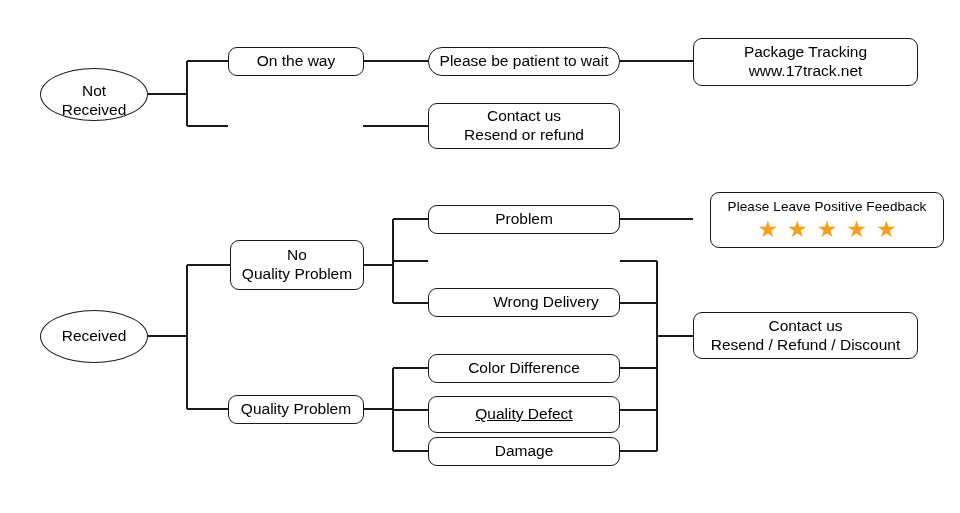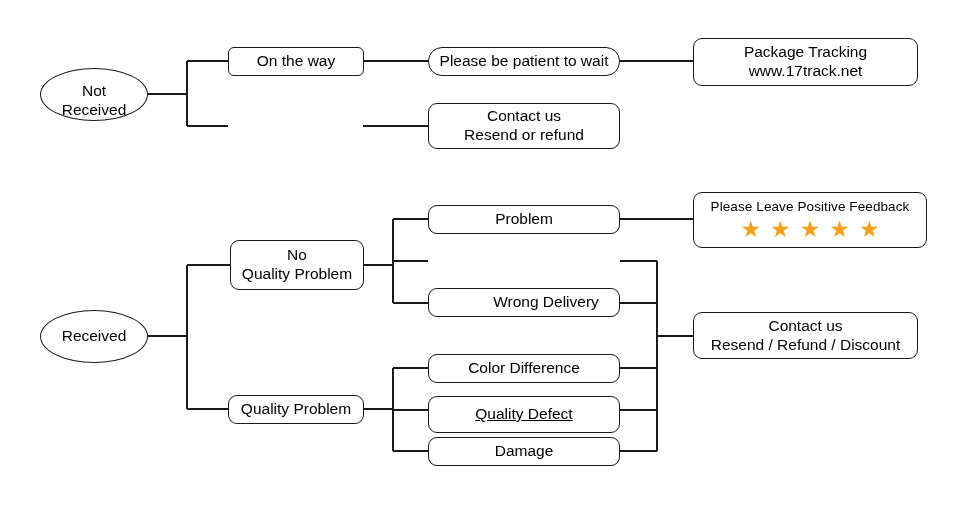--- a/index.html
+++ b/index.html
@@ -118,21 +118,21 @@
       <path d="M657,261 L657,451"></path>
       <path d="M657,336 L693,336"></path>
     </g>
   </svg>
 
   <div class="node ellipse" style="left:40px; top:68px; width:108px; height:53px;justify-content:flex-end;">
     <span class="line f16">Not</span>
     <span class="line f16">Received</span>
   </div>
 
-  <div class="node rounded" style="left:228px; top:47px; width:136px; height:29px;border-radius:6px;">
+  <div class="node rounded" style="left:228px; top:47px; width:136px; height:29px;">
     <span class="line f16">On the way</span>
   </div>
 
 
   <div class="node rounded" style="left:428px; top:47px; width:192px; height:29px;border-radius:14px;">
     <span class="line f16">Please be patient to wait</span>
   </div>
 
   <div class="node rounded" style="left:428px; top:103px; width:192px; height:46px;">
     <span class="line f16">Contact us</span>
@@ -171,21 +171,21 @@
   </div>
 
   <div class="node rounded" style="left:428px; top:396px; width:192px; height:37px;text-decoration:underline;">
     <span class="line f16">Quality Defect</span>
   </div>
 
   <div class="node rounded" style="left:428px; top:437px; width:192px; height:29px;">
     <span class="line f16">Damage</span>
   </div>
 
-  <div class="node rounded" style="left:693px; top:192px; width:234px; height:56px;">
+  <div class="node rounded" style="left:710px; top:192px; width:234px; height:56px;">
     <span class="line feedback-title">Please Leave Positive Feedback</span>
     <span class="stars">
         <span class="star" style="color: rgb(245, 160, 26);">★</span>
         <span class="star" style="color: rgb(245, 160, 26);">★</span>
         <span class="star" style="color: rgb(245, 160, 26);">★</span>
         <span class="star" style="color: rgb(245, 160, 26);">★</span>
         <span class="star" style="color: rgb(245, 160, 26);">★</span>
       </span>
   </div>
 

